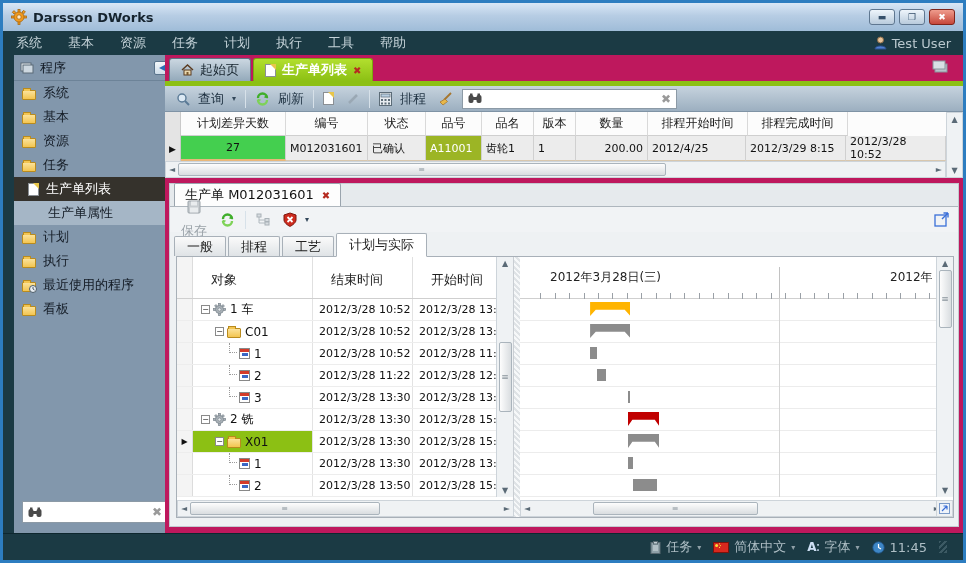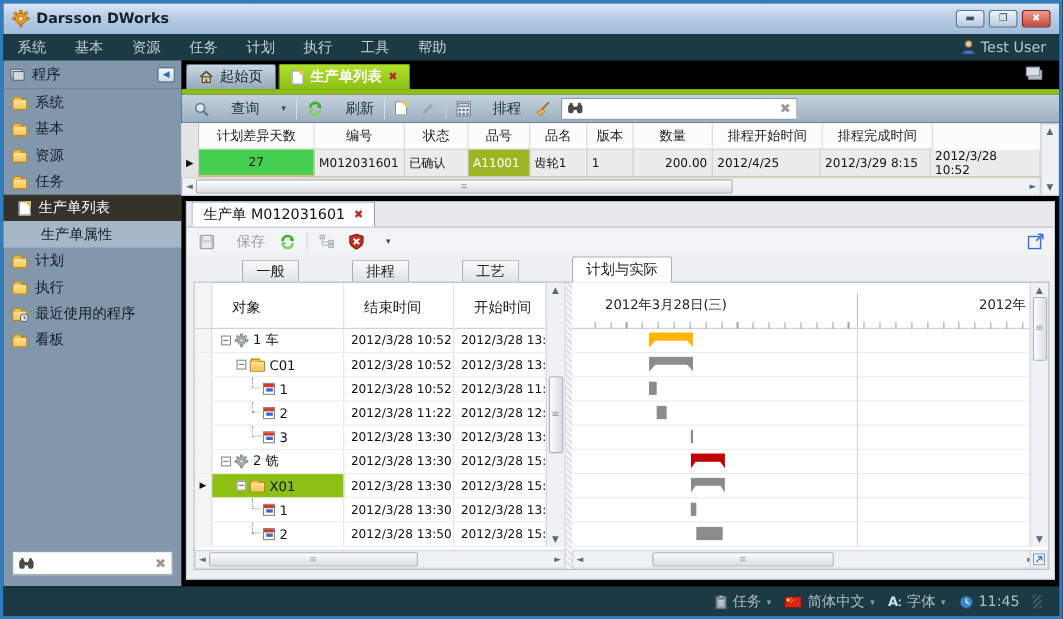--- a/index.html
+++ b/index.html
@@ -14,45 +14,45 @@
   .wbtn{width:26px;height:16px;border:1px solid #5f7790;border-radius:3px;
     background:linear-gradient(#eef5fb,#b9cbdc);display:flex;align-items:center;justify-content:center;
     font-size:9px;color:#35506b;line-height:1;}
   .wbtn.close{background:linear-gradient(#ef9c8d,#c6473a);border-color:#7e241a;color:#fff;font-weight:bold;}
   
   .menubar{position:absolute;left:0;top:28px;width:960px;height:24px;background:#1b3a44;
     display:flex;align-items:center;color:#c4d2d8;font-size:13px;}
   .menu-item{padding:0 13px;cursor:default;}
   .menu-user{margin-left:auto;display:flex;align-items:center;gap:5px;margin-right:12px;color:#b9c8ce;}
   
-  .sidebar{position:absolute;left:0;top:52px;width:162px;height:478px;background:#8297ac;color:#141c26;}
+  .sidebar{position:absolute;left:11px;top:52px;width:162px;height:478px;background:#8297ac;color:#141c26;}
   .sb-header{height:26px;display:flex;align-items:center;padding:0 6px;font-size:13px;gap:6px;border-bottom:1px solid #6d8398;}
   .sb-collapse{margin-left:auto;width:16px;height:14px;border:1px solid #5a748c;border-radius:2px;
     background:linear-gradient(#f4f8fb,#cfdde9);color:#2a6db5;font-size:8px;display:flex;align-items:center;justify-content:center;}
   .sb-item{height:24px;display:flex;align-items:center;gap:7px;padding-left:8px;font-size:13px;}
   .sb-item.selected{background:#35322c;color:#fff;padding-left:14px;}
   .sb-item.child{background:#a5b6c6;padding-left:34px;}
   .sb-search{position:absolute;left:8px;bottom:10px;right:8px;height:22px;background:#fff;border:1px solid #8c9aa6;
     display:flex;align-items:center;padding:0 5px;gap:5px;}
   .sb-search .x{margin-left:auto;color:#9a9a9a;font-weight:bold;font-size:12px;}
   
-  .main{position:absolute;left:162px;top:52px;width:798px;height:478px;background:#000000;}
+  .main{position:absolute;left:162px;top:52px;width:798px;height:478px;background:#be185d;}
   .tabstrip{position:absolute;left:0;top:0;width:100%;height:26px;display:flex;align-items:flex-end;padding-left:4px;}
   .tab{height:23px;display:flex;align-items:center;gap:6px;padding:0 11px;font-size:13px;margin-right:2px;
     border:1px solid #5f7585;border-bottom:none;border-radius:3px 3px 0 0;
     background:linear-gradient(#cbd7e1,#93a9ba);color:#16242e;}
   .tab.active{background:linear-gradient(#b2df2e,#8cc014);color:#fff;border-color:#7aa80e;font-weight:bold;}
   .tab .close{color:#b52b20;font-size:10px;font-weight:bold;}
   .monitor-ico{position:absolute;right:14px;top:5px;}
   .greenstrip{position:absolute;left:0;top:26px;width:100%;height:5px;background:#8cc014;}
   
   .toolbar{position:absolute;left:0;top:31px;width:100%;height:26px;
     background:linear-gradient(#c6d3de,#9cafc0);border-bottom:1px solid #7f93a5;
     display:flex;align-items:center;padding:0 8px;gap:6px;font-size:13px;color:#1d3040;}
-  .tbtn{display:flex;align-items:center;gap:20px;padding:1px 3px;}
+  .tbtn{display:flex;align-items:center;gap:8px;padding:1px 3px;}
   .tsep{width:1px;height:18px;background:#8799a9;border-right:1px solid #d7e1e9;}
   .caret{font-size:8px;color:#33475a;}
   .tool-search{width:215px;height:20px;background:#fff;border:1px solid #8c9aa6;display:flex;align-items:center;padding:0 5px;gap:5px;}
   .tool-search .x{margin-left:auto;color:#9a9a9a;font-weight:bold;font-size:12px;}
   
   .grid{position:absolute;left:0;top:57px;width:781px;height:49px;background:#fff;border-bottom:1px solid #b9bfc6;}
   .g-hdr,.g-row{display:flex;}
   .g-hdr{height:24px;background:#fcfcfc;}
   .g-hdr .cell{border-right:1px solid #d9d9d9;border-bottom:1px solid #cfcfcf;display:flex;align-items:center;justify-content:center;font-size:12px;color:#222;}
   .g-row{height:25px;background:#ececec;}
@@ -67,21 +67,21 @@
   
   .subpanel{position:absolute;left:4px;top:128px;width:790px;height:344px;background:#eef1f3;border:1px solid #c3cad0;}
   .sp-tabrow{height:23px;border-bottom:1px solid #aeb6bd;display:flex;align-items:flex-end;padding-left:4px;background:#e6eaed;}
   .sp-tab{height:23px;background:#fdfdfd;border:1px solid #9aa4ad;border-bottom:none;border-radius:2px 2px 0 0;
     display:flex;align-items:center;gap:8px;padding:0 10px;font-size:13px;color:#111;}
   .sp-tab .close{color:#b52b20;font-size:10px;font-weight:bold;}
   .sp-toolbar{height:25px;display:flex;align-items:center;gap:7px;padding:0 8px;font-size:13px;color:#9aa2a8;background:#f1f3f5;}
   .sp-popout{margin-left:auto;}
   .sp-tabs{height:24px;display:flex;align-items:flex-end;padding-left:4px;}
   .sp-t{height:20px;padding:0 12px;display:flex;align-items:center;font-size:13px;color:#222;
-    background:linear-gradient(#fafafa,#dfe3e6);border:1px solid #a8b0b8;border-bottom:none;border-radius:2px 2px 0 0;margin-right:2px;margin-left:46px;}
+    background:linear-gradient(#fafafa,#dfe3e6);border:1px solid #a8b0b8;border-bottom:none;border-radius:2px 2px 0 0;margin-right:2px;}
   .sp-t.active{height:24px;background:#fff;font-size:13px;z-index:2;border-bottom:1px solid #fff;margin-bottom:-1px;}
   .sp-content{position:absolute;left:6px;top:72px;width:778px;height:262px;background:#fff;border:1px solid #a8b0b8;display:flex;}
   
   .treepane{width:337px;position:relative;border-right:1px solid #c9ced3;}
   .t-hdr{height:42px;display:flex;border-bottom:1px solid #cfcfcf;}
   .t-hdr .cell{display:flex;align-items:flex-end;padding:0 0 9px 18px;font-size:13px;color:#222;border-right:1px solid #e0e0e0;}
   .t-row{height:22px;display:flex;border-bottom:1px solid #ededed;font-size:11px;color:#111;}
   .t-row .obj{display:flex;align-items:center;border-right:1px solid #e3e3e3;overflow:hidden;white-space:nowrap;}
   .t-row .tm{display:flex;align-items:center;padding-left:6px;border-right:1px solid #e3e3e3;}
   .t-sel{width:16px;border-right:1px solid #dcdcdc;background:#f4f4f4;display:flex;align-items:center;justify-content:center;font-size:8px;}
@@ -374,21 +374,21 @@
     </div>
 
     <div class="subpanel">
       <div class="sp-tabrow">
         <span class="sp-tab">
           <span>生产单  M012031601</span>
           <span class="close">✖</span>
         </span>
       </div>
       <div class="sp-toolbar">
-        <span class="tbtn" style="color:#9aa2a8;">
+        <span class="tbtn" style="color:#9aa2a8;flex-direction:column;">
           <span class="ico">
             <svg width="14" height="14" viewBox="0 0 14 14">
                 <rect x="1" y="1" width="12" height="12" rx="1" fill="#c7ccd0" stroke="#9aa2a8"></rect>
                 <rect x="4" y="1.5" width="6" height="4" fill="#e9ecee"></rect>
                 <rect x="3" y="7.5" width="8" height="5" fill="#e9ecee"></rect>
               </svg>
           </span>
           <span>保存</span>
         </span>
         <span class="tbtn">

